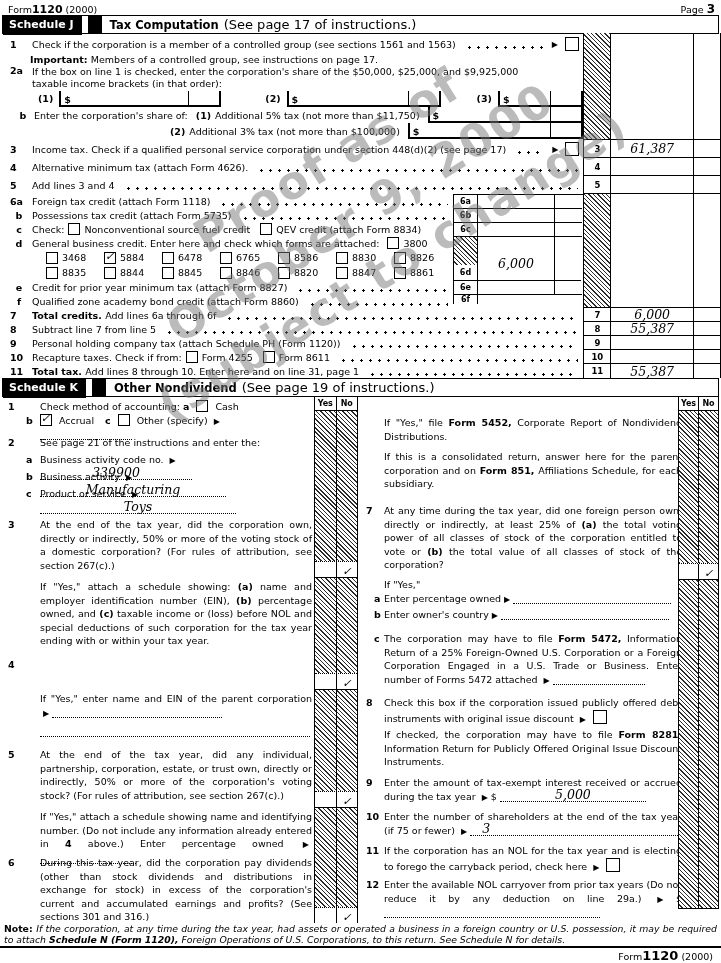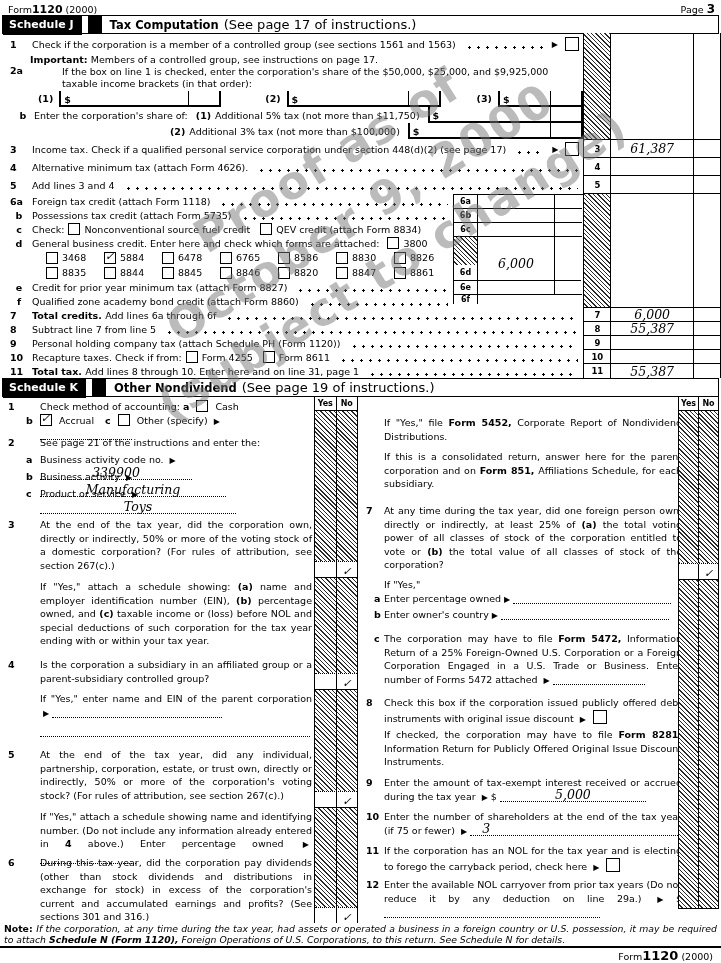--- a/index.html
+++ b/index.html
@@ -116,21 +116,21 @@
         <div class="tline" style="height:16px;padding-top:3px;">
           <span class="jn">1</span>
           <span>Check if the corporation is a member of a controlled group (see sections 1561 and 1563)</span>
           <span class="lead"></span>
           <span class="arrow">▶</span>
           <span class="cb" style="width:12px;height:12px;"></span>
         </div>
         <div class="tline ind" style="height:13px;align-items:flex-end;">
           <span><span style="font-weight: bold;">Important: </span><span>Members of a controlled group, see instructions on page 17.</span></span>
         </div>
-        <div class="tline" style="height:25px;gap:30px;">
+        <div class="tline" style="height:25px;">
           <span class="jn" style="align-self:flex-start;">2a</span>
           <span class="wrap2" style="width:500px;">If the box on line 1 is checked, enter the corporation's share of the $50,000, $25,000, and $9,925,000 taxable income brackets (in that order):</span>
         </div>
         <div class="tline" style="height:17px;">
           <span class="b" style="margin-left:36px;margin-right:6px;">(1)</span>
           <span class="dbox" style="width:158px;">
               <span class="dol">$</span>
               <span class="fill"></span>
               <span class="dv"></span>
             </span>
@@ -472,21 +472,20 @@
       </div>
       <div class="kq" style="top:122px;">
         <span class="knum">3</span>
         <div class="ktx">At the end of the tax year, did the corporation own, directly or indirectly, 50% or more of the voting stock of a domestic corporation? (For rules of attribution, see section 267(c).)</div>
       </div>
       <div class="kq" style="top:184px;">
         <div class="ktx"><span>If "Yes," attach a schedule showing: </span><span style="font-weight: bold;">(a)</span><span> name and employer identification number (EIN), </span><span style="font-weight: bold;">(b)</span><span> percentage owned, and </span><span style="font-weight: bold;">(c)</span><span> taxable income or (loss) before NOL and special deductions of such corporation for the tax year ending with or within your tax year.</span></div>
       </div>
       <div class="kq" style="top:262px;">
         <span class="knum">4</span>
-        <div class="ktx">Is the corporation a subsidiary in an affiliated group or a parent-subsidiary controlled group?</div>
       </div>
       <div class="kq" style="top:296px;">
         <div class="ktx"><span>If "Yes," enter name and EIN of the parent corporation</span>
           <span class="arrow">▶</span><span class="dots" style="width:170px;"></span><br>
           <span class="dots" style="width:270px;margin-top:6px;"></span>
         </div>
       </div>
       <div class="kq" style="top:352px;">
         <span class="knum">5</span>
         <div class="ktx">At the end of the tax year, did any individual, partnership, corporation, estate, or trust own, directly or indirectly, 50% or more of the corporation's voting stock? (For rules of attribution, see section 267(c).)</div>

